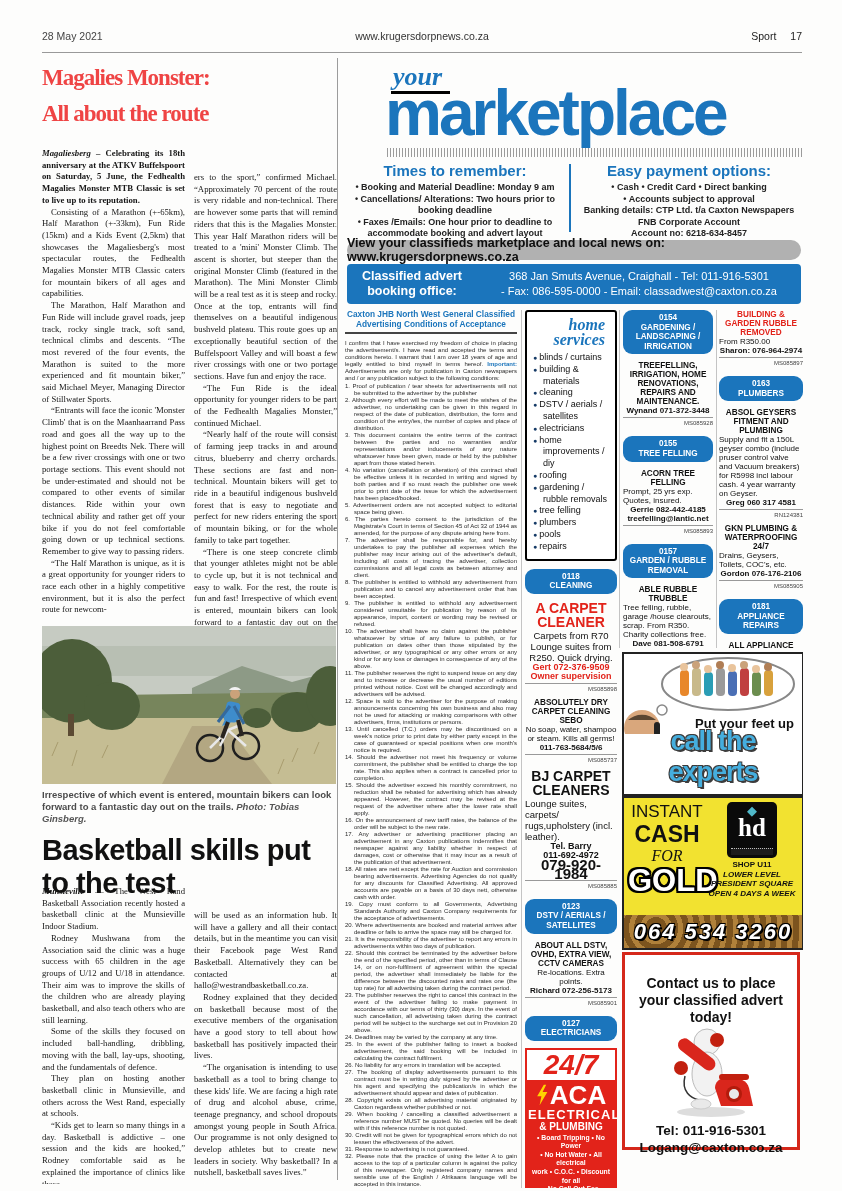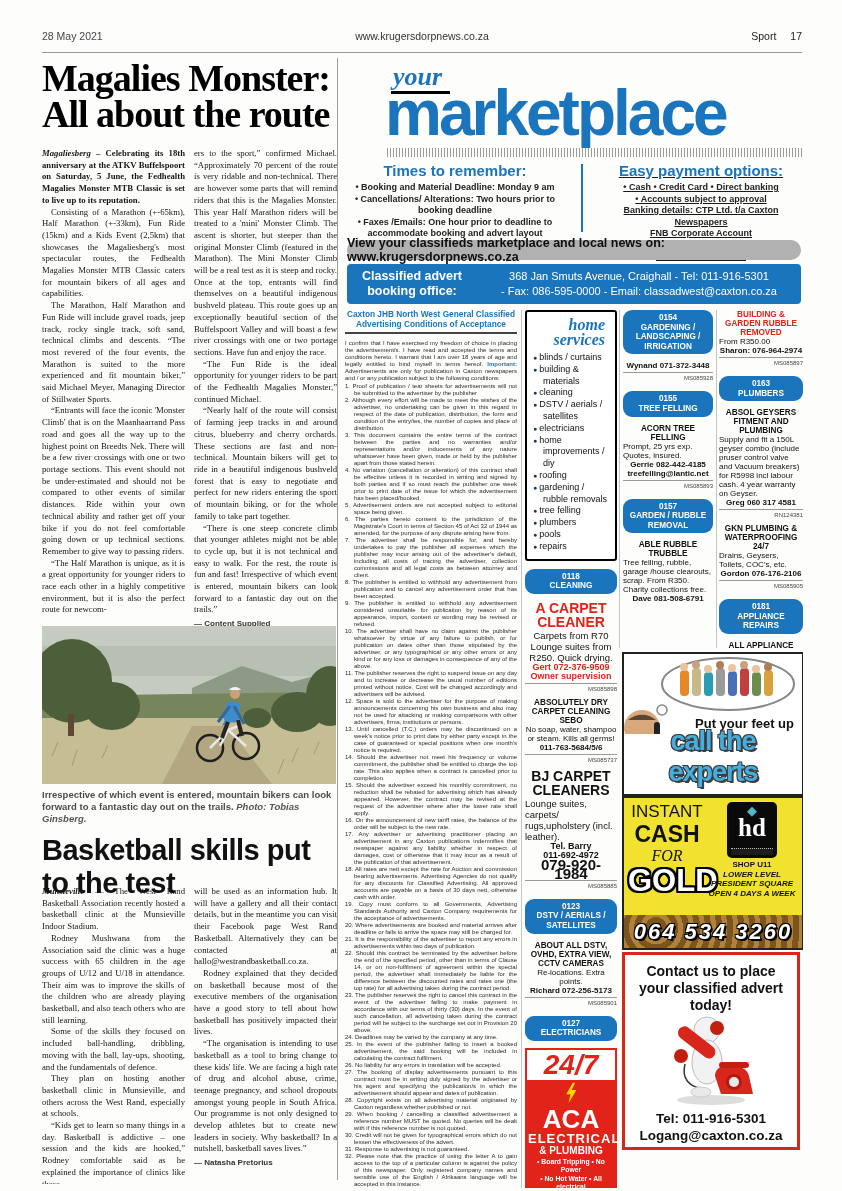--- a/index.html
+++ b/index.html
@@ -10,51 +10,51 @@
   .pg-header .date{position:absolute;left:0;top:0;}
   .pg-header .site{position:absolute;left:0;right:0;text-align:center;top:0;color:#333;}
   .pg-header .sec{position:absolute;right:0;top:0;color:#222;}
   .pg-header .sec b{margin-left:14px;font-weight:normal;}
   .hairline{position:absolute;top:52px;left:42px;right:40px;height:1px;background:#999;}
   .vdivider{position:absolute;top:58px;left:337px;width:1px;height:1122px;background:#9c9c9c;}
 
   
   .left-col{position:absolute;left:42px;top:60px;width:294px;height:1126px;}
   h1.mg{position:absolute;top:0;left:0;margin:0;font-family:"Liberation Serif",serif;font-weight:bold;
-        font-size:38px;line-height:36px;letter-spacing:-1px;color:#000000;}
+        font-size:23px;line-height:36px;letter-spacing:-1px;color:#ef4444;}
   .story{position:absolute;left:0;display:flex;gap:9px;}
   .story .col{width:143px;font-family:"Liberation Serif",serif;font-size:8.7px;line-height:11.7px;
               text-align:justify;color:#161616;}
   .story p{margin:0;text-indent:9px;}
   .story p.lead{text-indent:0;font-weight:bold;}
   .story p.lead .place{font-style:italic;}
   .story p.lead-bb{text-indent:0;}
   .story p.lead-bb .place{font-style:italic;font-weight:bold;}
-  .story .cont > div > p:first-child{text-indent:0;}
+  .story .cont > div > p:first-child{text-indent:0;margin-top:24px;}
   .byline{font-family:"Liberation Sans",sans-serif;font-size:8px;font-weight:bold;color:#333;margin-top:2px;}
   .story1{top:88px;height:478px;overflow:hidden;}
   .photo{position:absolute;top:566px;left:0;width:294px;height:158px;overflow:hidden;background:#b9bfb4;}
   .caption{position:absolute;top:729px;left:0;width:294px;font-size:9.5px;line-height:12px;
            font-weight:bold;color:#4c4c4c;}
   .caption i{font-weight:bold;color:#555;}
   h2.bb{position:absolute;top:774px;left:0;margin:0;font-size:29px;font-weight:bold;letter-spacing:-0.5px;color:#111;}
   .story2{top:826px;height:298px;overflow:hidden;}
 
   
   .mkt{position:absolute;left:345px;top:58px;width:458px;height:1130px;}
   .your{position:absolute;top:5px;left:46px;font-family:Liberation Serif, serif;font-style:italic;
         font-weight:bold;font-size:26px;color:#1b75bc;border-bottom:3px solid #000;padding:0 8px 0 2px;line-height:28px;}
   .mtitle{position:absolute;top:24px;left:40px;font-size:64px;font-weight:bold;color:#1b75bc;
           letter-spacing:-3px;line-height:62px;}
   .hatch{position:absolute;top:90px;left:42px;right:0;height:9px;
          background:repeating-linear-gradient(90deg,#9b9b9b 0 1px,transparent 1px 3px);}
-  .tp-row{position:absolute;top:104px;left:0;right:0;height:72px;display:flex;gap:12px;}
+  .tp-row{position:absolute;top:104px;left:0;right:0;height:72px;display:flex;}
   .tp-cell{text-align:center;}
   .tp-cell.t1{width:220px;}
-  .tp-cell.t2{flex:1;text-decoration:underline;}
+  .tp-cell.t2{flex:1;}
   .tp-div{width:2px;background:#1b75bc;margin:2px 4px;}
   .tp-h{color:#1b75bc;font-weight:bold;font-size:15px;margin-bottom:3px;}
   .tp-items div{font-size:9px;font-weight:bold;color:#222;line-height:11.5px;}
   .view-bar{position:absolute;top:182px;left:2px;right:2px;height:20px;border-radius:10px;background:#b1b1b1;
             display:flex;align-items:center;justify-content:center;font-weight:bold;font-size:12.5px;color:#0e0e0e;}
   .book-bar{position:absolute;top:206px;left:2px;right:2px;height:40px;border-radius:4px;background:#1b75bc;color:#fff;display:flex;}
   .book-label{width:130px;text-align:center;font-weight:bold;font-size:12.5px;line-height:15px;padding-top:5px;}
   .book-info{flex:1;text-align:center;font-size:11px;line-height:15px;padding-top:5px;}
 
   .grid{position:absolute;top:252px;left:0;right:0;height:878px;overflow:hidden;}
@@ -89,21 +89,21 @@
   .ad .big{font-weight:bold;font-size:14px;line-height:14.5px;}
   .ad .red{color:#e2231a;}
   .ad .ph{font-weight:bold;}
   .ad .ref{text-align:right;font-size:6px;color:#444;border-top:1px solid #999;margin-top:2px;padding-top:1px;}
   .ad .mail{font-weight:bold;}
 
   
   .aca{border:2px solid #e2231a;background:#fff;margin-bottom:6px;}
   .aca-247{color:#e2231a;font-size:28px;line-height:30px;font-weight:bold;font-style:italic;text-align:center;}
   .aca-red{background:#e2231a;color:#fff;text-align:center;padding:2px 1px 3px;}
-  .aca-brand{display:flex;align-items:center;justify-content:center;gap:2px;font-size:26px;font-weight:bold;line-height:26px;flex-direction:column;}
+  .aca-brand{display:flex;align-items:center;justify-content:center;gap:2px;font-size:26px;font-weight:bold;line-height:26px;}
   .aca-l1{font-size:13px;font-weight:bold;letter-spacing:1px;line-height:13px;}
   .aca-l2{font-size:10px;font-weight:bold;line-height:11px;margin-bottom:2px;}
   .aca-b div{font-size:6.8px;font-weight:bold;line-height:8.6px;}
   .aca-ph{color:#e2231a;font-weight:bold;font-size:16px;line-height:17px;text-align:center;letter-spacing:0.5px;padding:1px 0 2px;}
 
   
   .ad-experts{position:absolute;left:277px;top:342px;width:178px;height:140px;border:2px solid #222;background:#fff;overflow:hidden;}
   .exp-tag{position:absolute;top:62px;right:8px;font-size:13px;font-weight:bold;color:#111;}
   .exp-title{position:absolute;bottom:6px;left:0;right:0;text-align:center;font-size:27px;font-weight:bold;color:#45aede;
              text-shadow:2px 2px 0 #3c3c3c,-1px -1px 0 #3c3c3c,1px -1px 0 #3c3c3c,-1px 1px 0 #3c3c3c;letter-spacing:-1px;}
@@ -122,21 +122,21 @@
                font-weight:bold;font-size:25px;line-height:26px;}
   .hd-logo .bar{position:absolute;bottom:3px;left:4px;right:4px;height:6px;background:#1c1c1c;
                 border-top:1px dotted #bbb;}
   .gold-shop div{font-size:8px;font-weight:bold;font-style:italic;line-height:9.6px;color:#111;}
   .gold-phone{position:absolute;bottom:0;left:0;right:0;height:33px;
       background:repeating-radial-gradient(circle at 18% 40%,#b0813a 0 5px,#7c541e 5px 11px),#8a6124;
       display:flex;align-items:center;justify-content:center;}
   .gold-phone span{font-size:22px;font-weight:bold;font-style:italic;color:#fff;letter-spacing:2px;
       text-shadow:2px 2px 0 #000,-1px -1px 0 #000,1px -1px 0 #000,-1px 1px 0 #000;}
   .ad-contact{position:absolute;left:277px;top:642px;width:178px;height:198px;border:3px solid #d5281b;background:#fff;
-              text-align:center;padding-top:8px;box-sizing:border-box;}
+              text-align:center;padding-top:20px;box-sizing:border-box;}
   .contact-h{font-size:14px;font-weight:bold;line-height:17px;color:#111;padding:0 10px;}
   .contact-tel{font-size:13.5px;font-weight:bold;line-height:17px;color:#111;}
 
   .svg-fill{display:block;}
 </style>
 </head>
 <body>
 
 <div class="page">
 
@@ -425,20 +425,21 @@
         </div>
 
       </div>
 
       <div class="colC">
         <div class="cat" style="margin-top:0;">
           <span>0154</span><br>
           <span>GARDENING / LANDSCAPING / IRRIGATION</span>
         </div>
         <div class="ad">
+          <div class="t">TREEFELLING, IRRIGATION, HOME RENOVATIONS, REPAIRS AND MAINTENANCE.</div>
           <div class="ph">Wynand 071-372-3448</div>
           <div class="ref">MS085928</div>
         </div>
         <div class="cat">
           <span>0155</span><br>
           <span>TREE FELLING</span>
         </div>
         <div class="ad">
           <div class="t">ACORN TREE FELLING</div>
           <div style="text-align:left;">Prompt, 25 yrs exp. Quotes, insured.</div>

